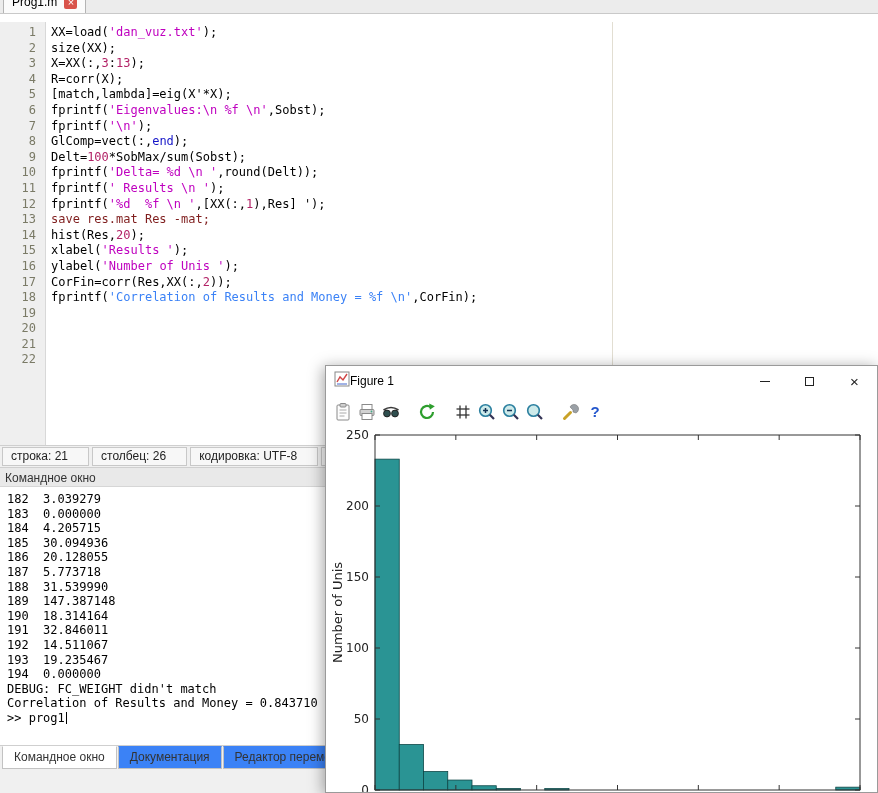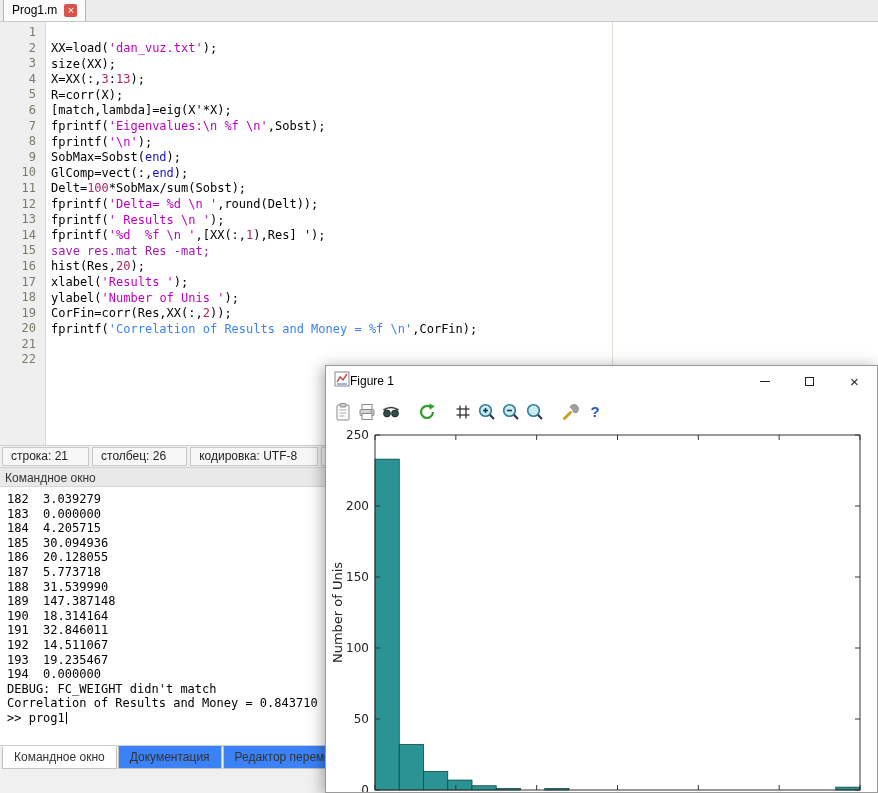--- a/index.html
+++ b/index.html
@@ -1,38 +1,38 @@
 <!DOCTYPE html>
 <html><head>
 <meta charset="utf-8">
 <style>
   html,body{margin:0;padding:0;background:#fff;}
   .app{position:relative;width:878px;height:793px;overflow:hidden;background:#fff;
        font-family:"Liberation Sans",sans-serif;color:#000;}
 
   
-  .tabbar{position:absolute;left:0;top:0;width:100%;height:22px;background:#ececec;
+  .tabbar{position:absolute;left:0;top:0;width:100%;height:14px;background:#ececec;
           border-bottom:1px solid #c9c9c9;box-sizing:border-box;display:flex;
           align-items:flex-end;padding-left:3px;}
   .tab{display:flex;align-items:center;gap:7px;background:#fbfbfb;border:1px solid #b4b4b4;
        border-bottom:none;padding:2px 8px 3px 8px;font-size:12px;height:16px;}
   .tab-close{width:13px;height:13px;background:#d9534a;color:#fff;font-size:11px;
              line-height:13px;text-align:center;border-radius:2px;cursor:default;}
 
   
   .editor{position:absolute;left:0;top:22px;width:100%;height:423px;background:#fff;}
   .gutter{position:absolute;left:0;top:0;width:46px;height:100%;background:#efefef;
           border-right:1px solid #d8d8d8;box-sizing:border-box;padding-top:3px;
           font:12px "DejaVu Sans Mono",monospace;color:#7a7a66;text-align:right;}
   .gutter-line{height:15.6px;line-height:15.6px;padding-right:9px;}
   .code{position:absolute;left:47px;top:0;right:12px;height:100%;padding:3px 0 0 4px;
-        font:12px "DejaVu Sans Mono",monospace;color:#000;margin-top:16px;}
+        font:12px "DejaVu Sans Mono",monospace;color:#000;}
   .code-line{height:15.6px;line-height:15.6px;white-space:pre;}
   .tok-str{color:#bf00bf;} .tok-num{color:#b22266;} .tok-kw{color:#1515c8;}
-  .tok-cmd{color:#a21caf;text-align:right;} .tok-grn{color:#3b82f6;}
+  .tok-cmd{color:#7f1d1d;text-align:right;} .tok-grn{color:#3b82f6;}
   .ruler{position:absolute;left:612px;top:0;width:1px;height:100%;background:#e2ded2;}
 
   
   .statusbar{position:absolute;left:0;top:445px;width:100%;height:22px;background:#f0f0f0;
              border-top:1px solid #cfcfcf;box-sizing:border-box;display:flex;align-items:center;
              padding-left:2px;font-size:12px;color:#222;}
   .status-seg{border:1px solid #c8c8c8;background:#f7f7f7;padding:1px 20px 2px 8px;margin-right:3px;
               white-space:nowrap;}
 
   
@@ -109,21 +109,20 @@
         <div class="gutter-line">22</div>
       </div>
     <div class="code">
         <div class="code-line"><span>XX=load(</span><span class="tok-str">'dan_vuz.txt'</span><span>);</span></div>
         <div class="code-line"><span>size(XX);</span></div>
         <div class="code-line"><span>X=XX(:,</span><span class="tok-num">3</span><span>:</span><span class="tok-num">13</span><span>);</span></div>
         <div class="code-line"><span>R=corr(X);</span></div>
         <div class="code-line"><span>[match,lambda]=eig(X'*X);</span></div>
         <div class="code-line"><span>fprintf(</span><span class="tok-str">'Eigenvalues:\n %f \n'</span><span>,Sobst);</span></div>
         <div class="code-line"><span>fprintf(</span><span class="tok-str">'\n'</span><span>);</span></div>
-        <div class="code-line"><span>SobMax=Sobst(</span><span class="tok-kw">end</span><span>);</span></div>
         <div class="code-line"><span>GlComp=vect(:,</span><span class="tok-kw">end</span><span>);</span></div>
         <div class="code-line"><span>Delt=</span><span class="tok-num">100</span><span>*SobMax/sum(Sobst);</span></div>
         <div class="code-line"><span>fprintf(</span><span class="tok-str">'Delta= %d \n '</span><span>,round(Delt));</span></div>
         <div class="code-line"><span>fprintf(</span><span class="tok-str">' Results \n '</span><span>);</span></div>
         <div class="code-line"><span>fprintf(</span><span class="tok-str">'%d  %f \n '</span><span>,[XX(:,</span><span class="tok-num">1</span><span>),Res] ');</span></div>
         <div class="code-line"><span class="tok-cmd">save res.mat Res -mat;</span></div>
         <div class="code-line"><span>hist(Res,</span><span class="tok-num">20</span><span>);</span></div>
         <div class="code-line"><span>xlabel(</span><span class="tok-str">'Results '</span><span>);</span></div>
         <div class="code-line"><span>ylabel(</span><span class="tok-str">'Number of Unis '</span><span>);</span></div>
         <div class="code-line"><span>CorFin=corr(Res,XX(:,</span><span class="tok-num">2</span><span>));</span></div>

